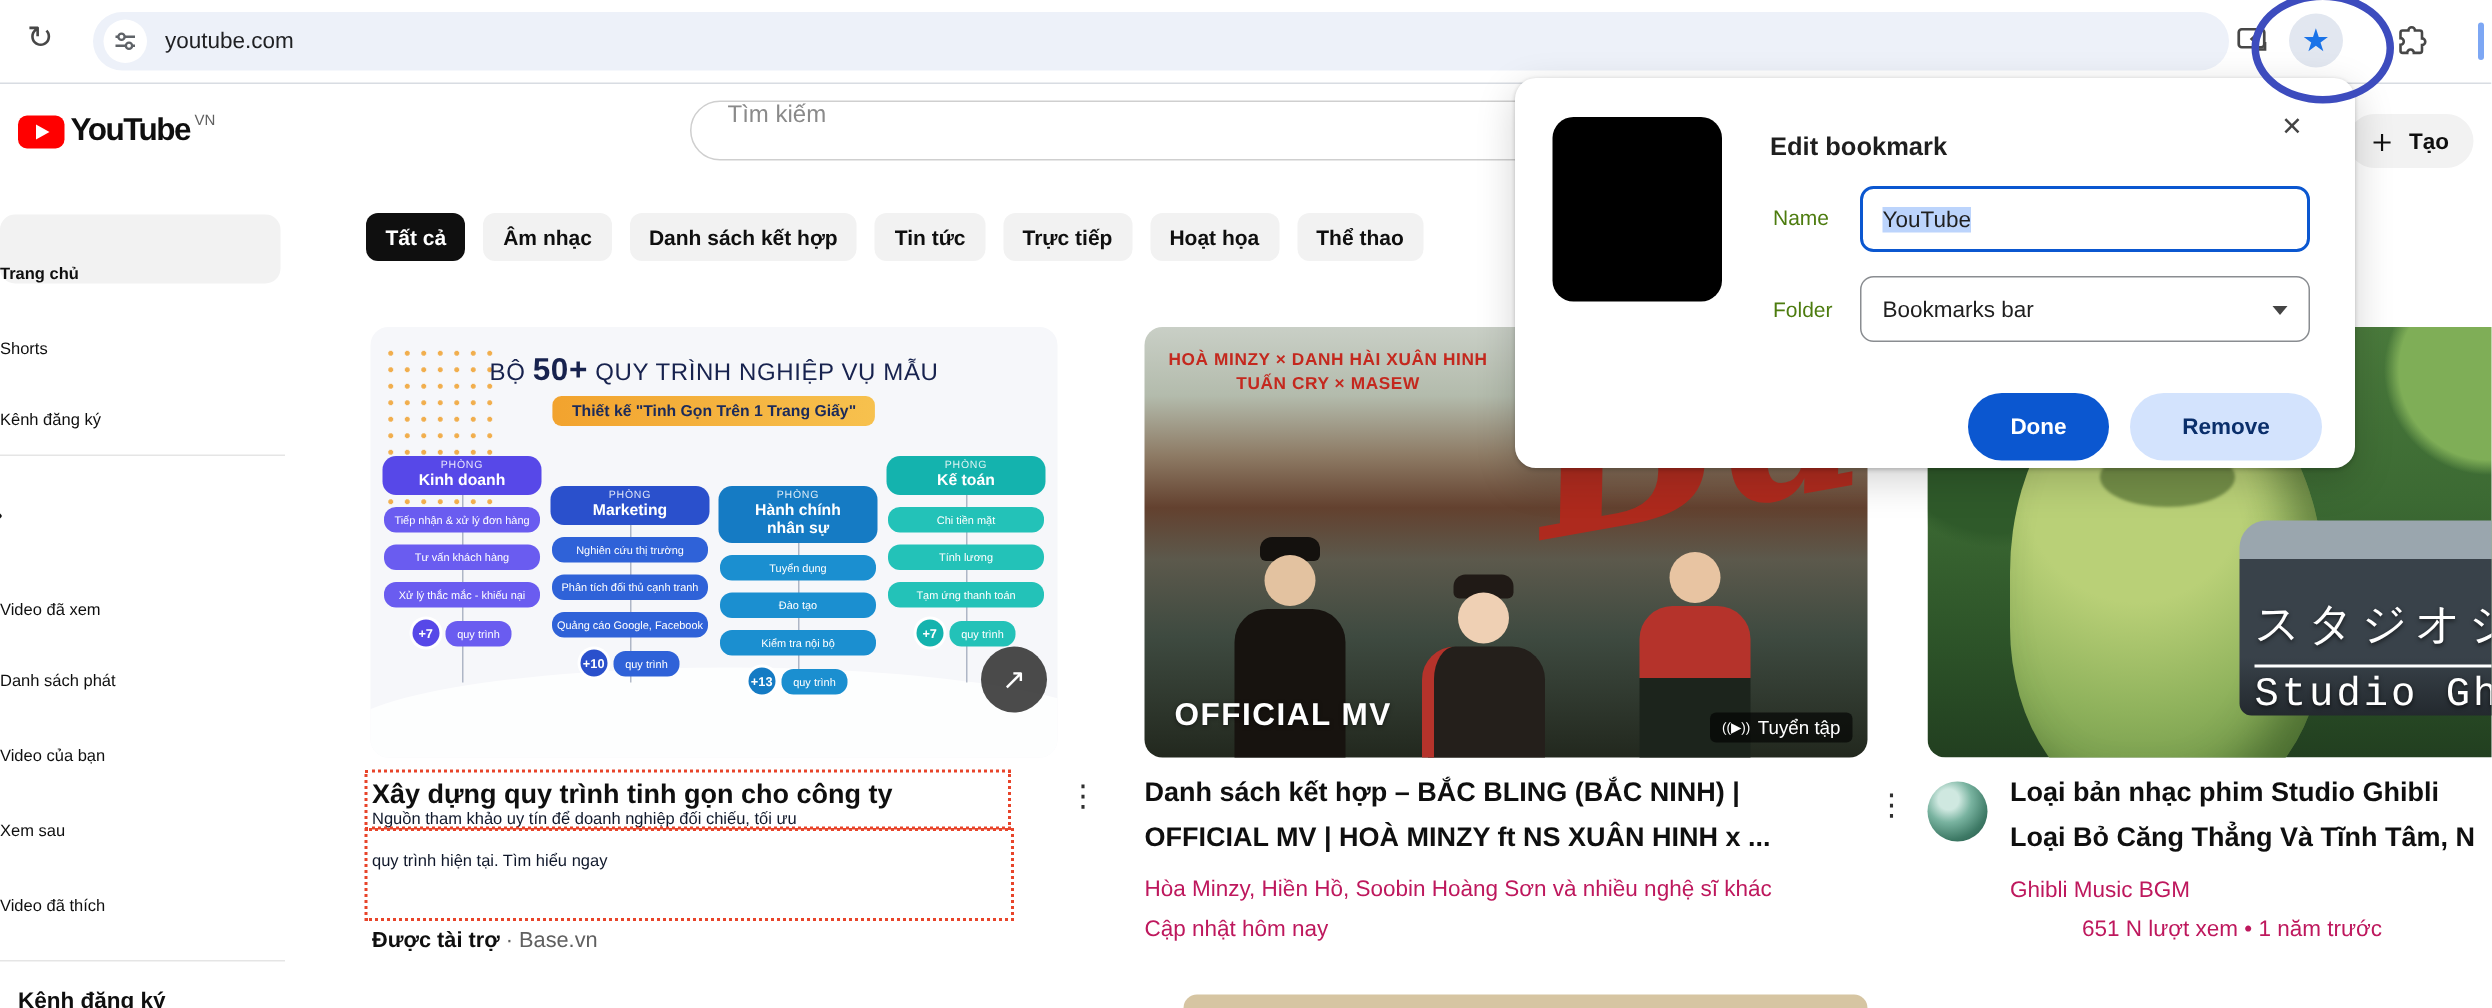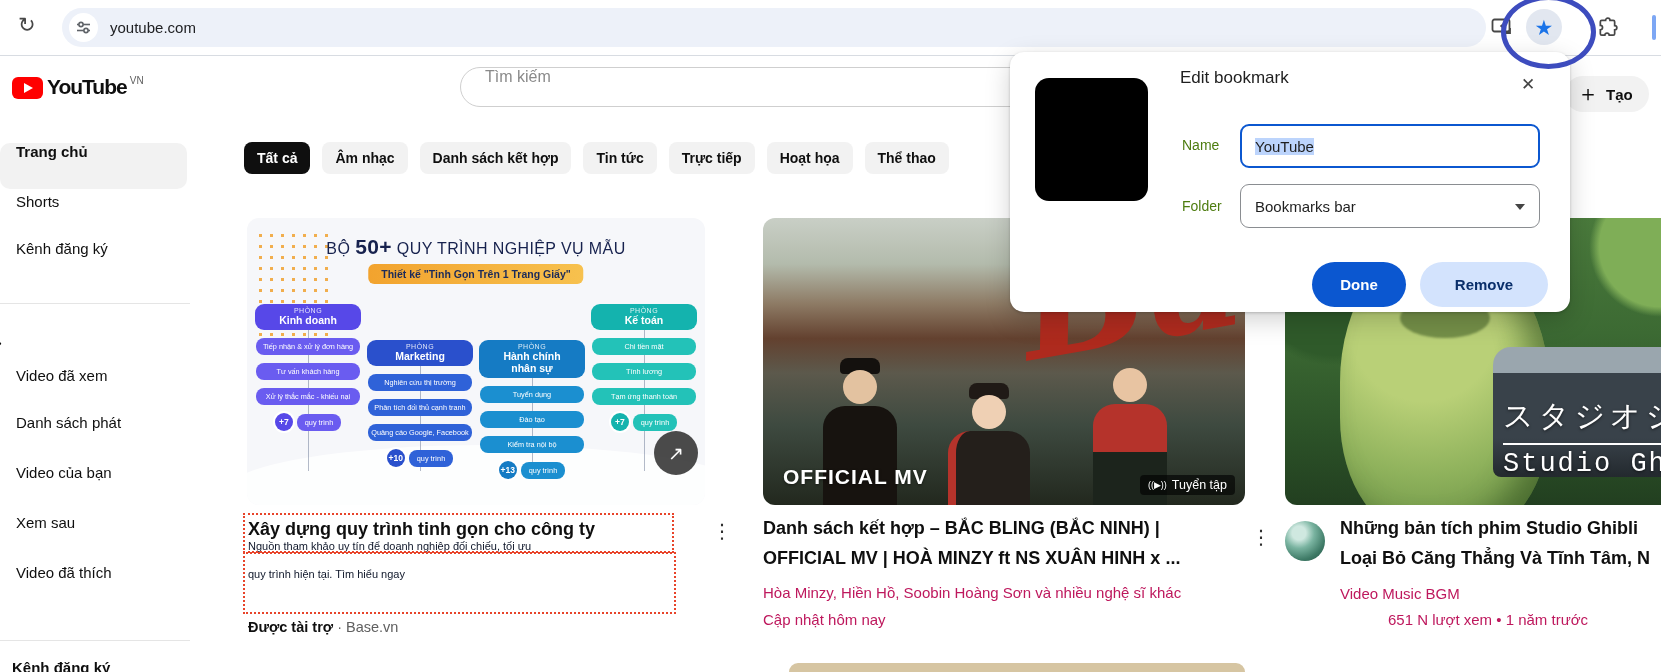--- a/index.html
+++ b/index.html
@@ -18,21 +18,21 @@
   .star-glyph{color:#1a73e8;font-size:21px;line-height:1;}
   .anno-ellipse{position:absolute;left:1501px;top:-5px;width:85px;height:64px;border:5px solid #3d4cbe;border-radius:50%;z-index:60;pointer-events:none;}
   .profile-sliver{position:absolute;left:1652px;top:15px;width:4px;height:25px;border-radius:3px;background:#7da7f4;}
 
   
   .yt-logo{position:absolute;left:12px;top:75px;display:flex;align-items:flex-start;}
   .logo-badge{width:31px;height:22px;background:#ff0000;border-radius:6px;position:relative;margin-top:2px;}
   .logo-badge::after{content:"";position:absolute;left:12px;top:6px;border-left:9px solid #fff;border-top:5px solid transparent;border-bottom:5px solid transparent;}
   .logo-word{font-size:21px;font-weight:700;letter-spacing:-1px;margin-left:4px;color:#0f0f0f;}
   .logo-region{font-size:10px;color:#606060;margin-left:3px;}
-  .side-item{position:absolute;left:0;width:187px;height:46px;display:flex;align-items:flex-start;padding-left:16px;box-sizing:border-box;font-size:15px;color:#0f0f0f;cursor:pointer;}
+  .side-item{position:absolute;left:0;width:187px;height:46px;display:flex;align-items:flex-end;box-sizing:border-box;font-size:11px;color:#0f0f0f;cursor:pointer;}
   .side-item.active{background:#f2f2f2;border-radius:10px;font-weight:600;}
   .side-divider{position:absolute;left:0;width:190px;border-top:1px solid #e5e5e5;}
   .side-chevron{position:absolute;left:-7px;top:326px;font-size:28px;color:#0f0f0f;cursor:pointer;}
   .side-section{position:absolute;left:12px;top:659px;font-size:15px;font-weight:700;color:#0f0f0f;}
 
   
   .search-pill{position:absolute;left:460px;top:67px;width:1030px;height:40px;border:1px solid #cfcfcf;border-radius:21px;display:flex;align-items:flex-start;box-sizing:border-box;}
   .search-ph{margin-left:24px;font-size:16px;color:#8a8a8a;}
   .create-btn{position:absolute;left:1565px;top:76px;height:36px;padding:0 16px 0 12px;background:#f2f2f2;border-radius:18px;display:flex;align-items:center;gap:7px;cursor:pointer;}
   .create-plus{font-size:22px;font-weight:400;line-height:1;color:#0f0f0f;}
@@ -52,21 +52,21 @@
   
   .ad-thumb{left:247px;width:458px;background:#f6f7fa;}
   .ad-dots{position:absolute;left:8px;top:12px;width:80px;height:110px;background:radial-gradient(#f0a63a 1.5px,transparent 1.8px);background-size:11px 11px;opacity:.9;}
   .ad-wave{position:absolute;left:-20px;bottom:-30px;width:520px;height:90px;background:#fff;border-radius:50%;opacity:.8;}
   .ad-head{position:absolute;left:0;top:17px;width:100%;text-align:center;color:#17224e;font-size:16px;letter-spacing:.4px;}
   .ad-head b{font-size:21px;font-weight:800;}
   .ad-banner{position:absolute;left:50%;transform:translateX(-50%);top:46px;background:linear-gradient(90deg,#f2a32e,#f7c14e);color:#1b2a5a;font-size:10.5px;font-weight:700;padding:4px 13px;border-radius:6px;white-space:nowrap;}
   .ad-cols{position:absolute;left:8px;top:86px;width:442px;display:flex;justify-content:space-between;}
   .adcol{width:106px;position:relative;}
   .adcol::before{content:"";position:absolute;left:50%;top:24px;bottom:8px;width:1px;background:rgba(40,60,100,.35);}
-  .adcol.low{margin-top:36px;}
+  .adcol.low{margin-top:20px;}
   .dept{position:relative;border-radius:9px;color:#fff;text-align:center;padding:3px 18px 4px;}
   .dept .lbl{font-size:7px;opacity:.85;letter-spacing:.5px;}
   .dept .nm{font-size:10.5px;font-weight:700;}
   .adpill{position:relative;margin:8px auto 0;width:98%;border-radius:8px;color:#fff;font-size:7.3px;text-align:center;padding:4px 1px;box-sizing:border-box;white-space:nowrap;overflow:hidden;}
   .adcnt{position:relative;display:flex;align-items:center;justify-content:center;gap:4px;margin-top:8px;}
   .adcnt .c{width:18px;height:18px;border-radius:50%;color:#fff;font-size:8.5px;font-weight:700;display:flex;align-items:center;justify-content:center;box-shadow:0 0 0 2px #fff;}
   .adcnt .p{border-radius:8px;color:#fff;font-size:7.3px;padding:4px 8px;}
   .col1 .dept,.col1 .c{background:#5748e8;} .col1 .adpill,.col1 .p{background:#6a5cf0;}
   .col2 .dept,.col2 .c{background:#2a50cc;} .col2 .adpill,.col2 .p{background:#2f62d8;}
   .col3 .dept,.col3 .c{background:#157bc4;} .col3 .adpill,.col3 .p{background:#1b8fd0;}
@@ -96,21 +96,21 @@
   .gh-text{position:absolute;left:218px;top:178px;color:#fff;}
   .gh-jp{font-size:30px;letter-spacing:5px;border-bottom:2px solid #fff;padding-bottom:6px;text-shadow:0 1px 3px rgba(0,0,0,.6);white-space:nowrap;}
   .gh-en{font-family:"Liberation Mono",monospace;font-size:27px;letter-spacing:2px;margin-top:4px;text-shadow:0 1px 3px rgba(0,0,0,.6);white-space:nowrap;}
   .gh-avatar{position:absolute;left:1285px;top:521px;width:40px;height:40px;border-radius:50%;cursor:pointer;background:radial-gradient(circle at 35% 30%,#cfe8e0 0 18%,#79b3a0 40%,#3e7a66 70%,#245244 100%);}
   .row-sliver{position:absolute;left:789px;top:663px;width:456px;height:9px;border-radius:10px 10px 0 0;background:#d6c5a2;}
 
   
   .dialog{position:absolute;left:1010px;top:52px;width:560px;height:260px;background:#fff;border-radius:14px;z-index:50;
           box-shadow:0 1px 3px rgba(0,0,0,.2),0 8px 26px rgba(0,0,0,.18);}
   .dlg-thumb{position:absolute;left:25px;top:26px;width:113px;height:123px;border-radius:14px;background:#000;}
-  .dlg-title{position:absolute;left:170px;top:16px;font-size:17px;font-weight:400;color:#1f1f1f;}
+  .dlg-title{position:absolute;left:170px;top:36px;font-size:17px;font-weight:700;color:#1f1f1f;}
   .dlg-close{position:absolute;left:506px;top:22px;font-size:17px;color:#444;cursor:pointer;width:24px;height:24px;text-align:center;}
   .dlg-label{position:absolute;left:172px;font-size:14px;color:#4d7c0f;}
   .dlg-input{position:absolute;left:230px;top:72px;width:300px;height:44px;border:2px solid #0b57d0;border-radius:9px;box-sizing:border-box;display:flex;align-items:center;cursor:text;}
   .dlg-input .val{margin-left:13px;font-size:15px;color:#1f1f1f;background:#bcd4fc;}
   .dlg-select{position:absolute;left:230px;top:132px;width:300px;height:44px;border:1px solid #8a8d91;border-radius:9px;box-sizing:border-box;display:flex;align-items:center;cursor:pointer;}
   .dlg-select .val{margin-left:14px;font-size:15px;color:#1f1f1f;}
   .dlg-caret{position:absolute;right:14px;top:19px;width:0;height:0;border-left:5px solid transparent;border-right:5px solid transparent;border-top:6px solid #444;}
   .btn{position:absolute;top:210px;height:45px;border-radius:23px;display:flex;align-items:center;justify-content:center;font-size:15px;font-weight:600;cursor:pointer;}
   .btn-done{left:302px;width:94px;background:#0b57d0;color:#fff;}
   .btn-remove{left:410px;width:128px;background:#d3e3fd;color:#0a2f6b;}
@@ -277,20 +277,24 @@
     <div>quy trình hiện tại. Tìm hiểu ngay</div>
 </div>
 <div class="abs" style="left:248px;top:619px;font-size:14.5px;">
   <b>Được tài trợ</b>
   <span style="color:#606060;"> <span>·</span> </span>
   <span style="color:#606060;">Base.vn</span>
 </div>
 <div class="kebab" style="left:712px;top:521px;">⋮</div>
 
 <div class="thumb mv-thumb">
+  <div class="mv-credit">
+    <div>HOÀ MINZY × DANH HÀI XUÂN HINH</div>
+      <div>TUẤN CRY × MASEW</div>
+  </div>
   <div class="mv-script">Bắc</div>
   <div class="fig" style="left:60px;top:140px;">
     <div class="hat"></div>
       <div class="head" style="background:#e3c2a0;"></div>
       <div class="body" style="background:#17130f;"></div>
   </div>
   <div class="fig" style="left:185px;top:165px;">
     <div class="hat" style="background:#201a16;"></div>
       <div class="head" style="background:#efd0b4;"></div>
       <div class="body" style="background:#241f1b;border-left:8px solid #b5332b;"></div>
@@ -315,23 +319,23 @@
   <div class="gh-statue"></div>
   <div class="gh-face"></div>
   <div class="gh-car"></div>
 
   <div class="gh-text">
     <div class="gh-jp">スタジオジブリ</div>
     <div class="gh-en">Studio Ghibli</div>
   </div>
 </div>
 <div class="gh-avatar"></div>
-<div class="vtitle abs" style="left:1340px;top:518px;">Những bản tích phim Studio Ghibli</div>
+<div class="vtitle abs" style="left:1340px;top:518px;">Loại bản nhạc phim Studio Ghibli</div>
 <div class="vtitle abs" style="left:1340px;top:548px;">Loại Bỏ Căng Thẳng Và Tĩnh Tâm, N</div>
-<div class="vmeta abs" style="left:1340px;top:585px;">Video Music BGM</div>
+<div class="vmeta abs" style="left:1340px;top:585px;">Ghibli Music BGM</div>
 <div class="vmeta abs" style="left:1388px;top:611px;">651 N lượt xem • 1 năm trước</div>
 <div class="row-sliver"></div>
 
 <div class="dialog">
   <div class="dlg-thumb"></div>
   <div class="dlg-title">Edit bookmark</div>
   <div class="dlg-close">✕</div>
   <div class="dlg-label" style="top:85px;">Name</div>
   <div class="dlg-input">
     <span class="val">YouTube</span>

